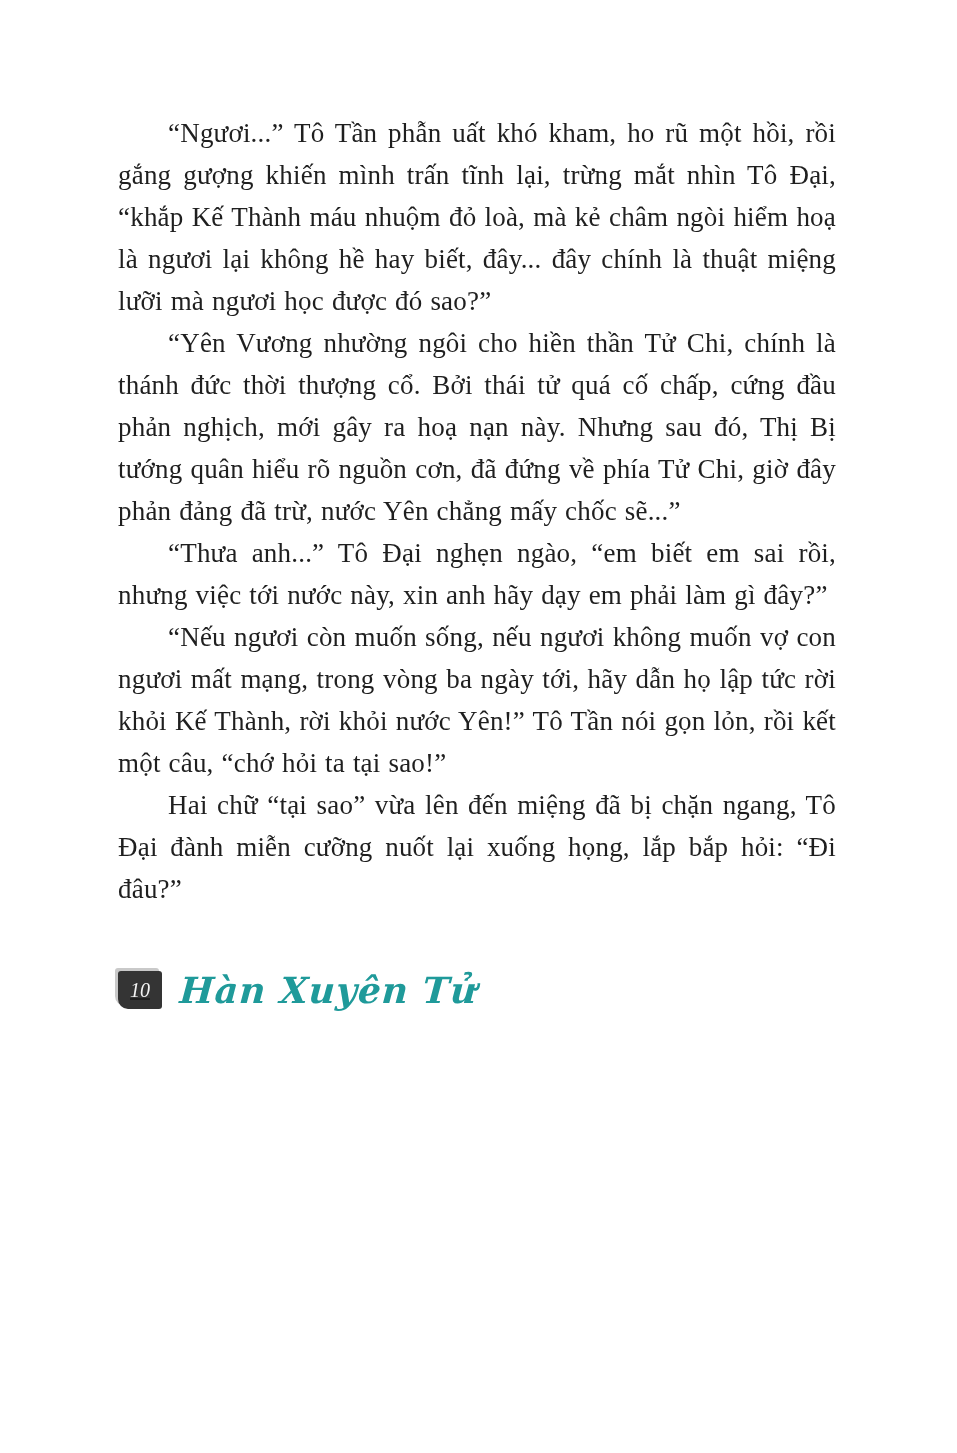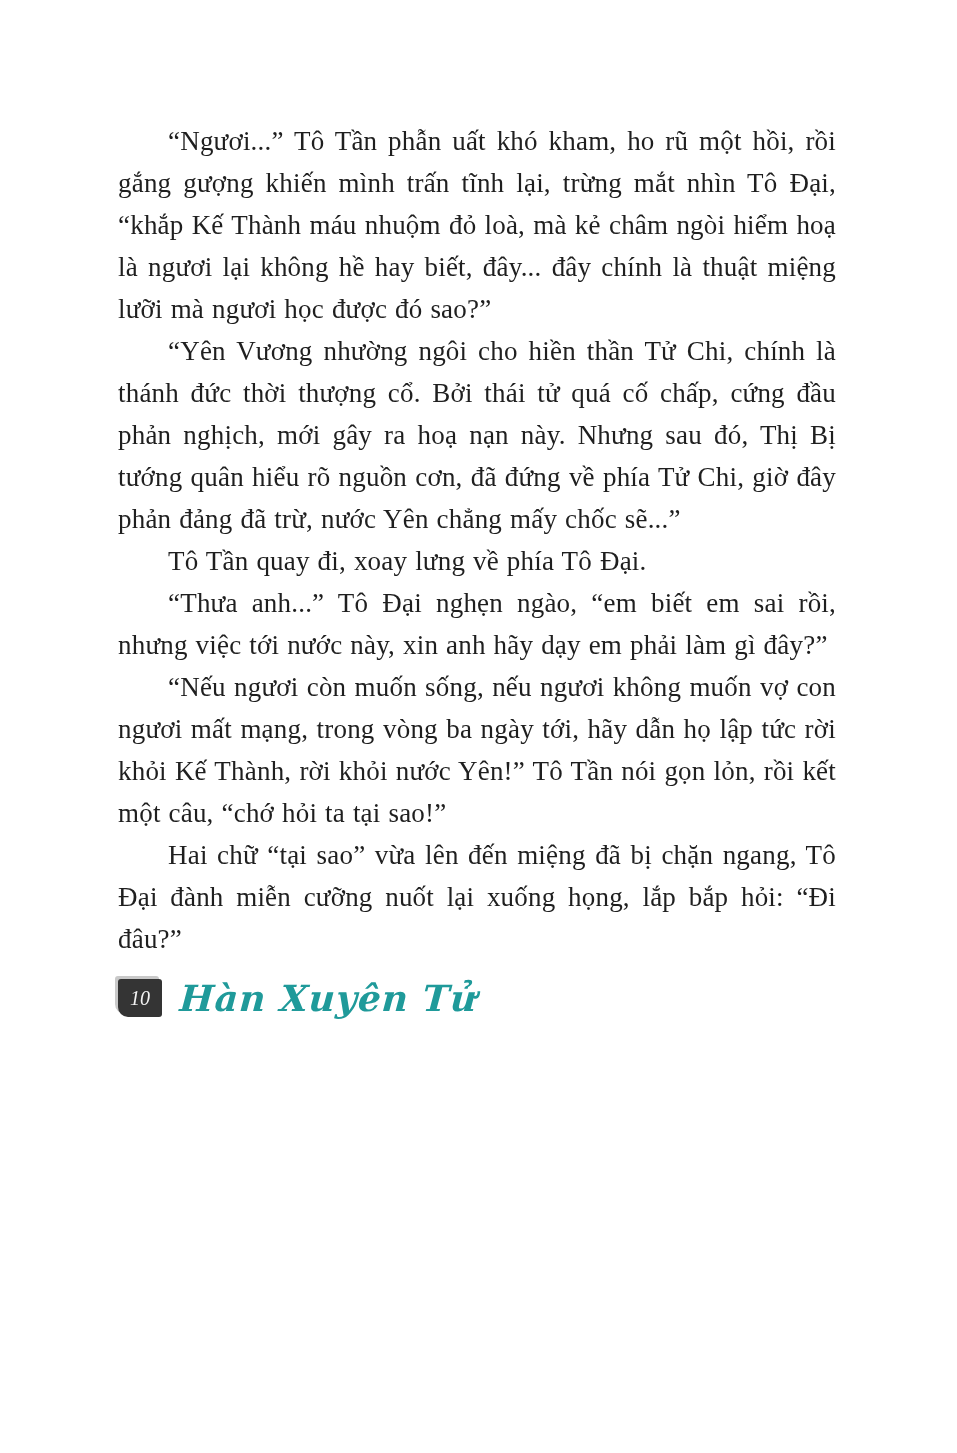--- a/index.html
+++ b/index.html
@@ -8,21 +8,20 @@
     background: #ffffff;
   }
   .page {
     position: relative;
     width: 957px;
     height: 1071px;
     background: #ffffff;
     font-family: "Liberation Serif", "DejaVu Serif", serif;
     color: #1f1f1f;
     overflow: hidden;
-    margin-top: 8px;
   }
   .content {
     position: absolute;
     left: 118px;
     top: 112px;
     width: 718px;
     text-align: justify;
   }
   .content p {
     margin: 0;
@@ -43,20 +42,21 @@
   .page-number-box {
     position: relative;
     width: 44px;
     height: 38px;
     background: #343434;
     border-radius: 3px 3px 3px 10px;
     display: flex;
     align-items: center;
     justify-content: center;
     box-shadow: -3px -3px 0 #c9c9c9;
+    text-decoration: underline;
   }
   .page-number-box span {
     color: #f3f3f3;
     font-size: 20px;
     font-style: italic;
     font-family: "Liberation Serif", serif;
   }
   .signature {
     font-family: "DejaVu Serif", serif;
     font-style: italic;
@@ -67,21 +67,20 @@
   }
 </style>
 </head>
 <body>
 
 <div class="page" style="color: rgb(31, 31, 31);">
 
   <div class="content">
     <p>“Ngươi...” Tô Tần phẫn uất khó kham, ho rũ một hồi, rồi gắng gượng khiến mình trấn tĩnh lại, trừng mắt nhìn Tô Đại, “khắp Kế Thành máu nhuộm đỏ loà, mà kẻ châm ngòi hiểm hoạ là ngươi lại không hề hay biết, đây... đây chính là thuật miệng lưỡi mà ngươi học được đó sao?”</p>
     <p>“Yên Vương nhường ngôi cho hiền thần Tử Chi, chính là thánh đức thời thượng cổ. Bởi thái tử quá cố chấp, cứng đầu phản nghịch, mới gây ra hoạ nạn này. Nhưng sau đó, Thị Bị tướng quân hiểu rõ nguồn cơn, đã đứng về phía Tử Chi, giờ đây phản đảng đã trừ, nước Yên chẳng mấy chốc sẽ...”</p>
-    <p>Tô Tần quay đi, xoay lưng về phía Tô Đại.</p>
     <p>“Thưa anh...” Tô Đại nghẹn ngào, “em biết em sai rồi, nhưng việc tới nước này, xin anh hãy dạy em phải làm gì đây?”</p>
     <p>“Nếu ngươi còn muốn sống, nếu ngươi không muốn vợ con ngươi mất mạng, trong vòng ba ngày tới, hãy dẫn họ lập tức rời khỏi Kế Thành, rời khỏi nước Yên!” Tô Tần nói gọn lỏn, rồi kết một câu, “chớ hỏi ta tại sao!”</p>
     <p>Hai chữ “tại sao” vừa lên đến miệng đã bị chặn ngang, Tô Đại đành miễn cưỡng nuốt lại xuống họng, lắp bắp hỏi: “Đi đâu?”</p>
   </div>
 
   <div class="footer">
     <div class="page-number-box" style="background: rgb(52, 52, 52);">
       <span>10</span>
     </div>
     <div class="signature" style="color: rgb(31, 154, 154);">Hàn Xuyên Tử</div>

